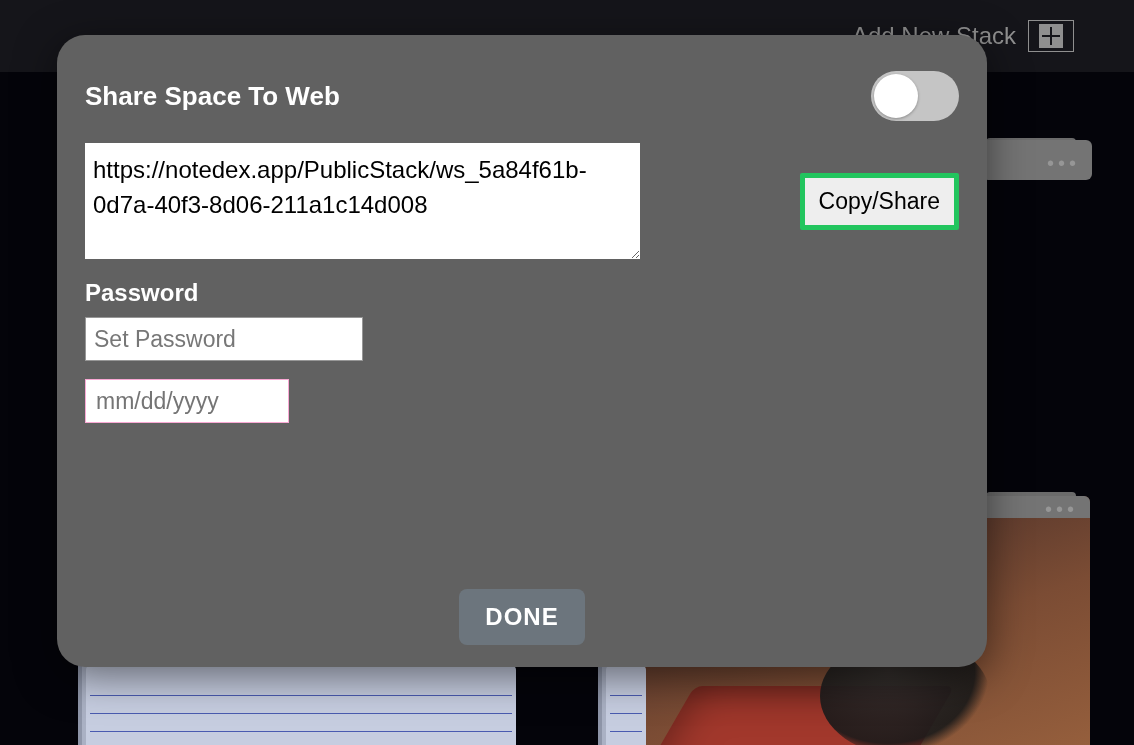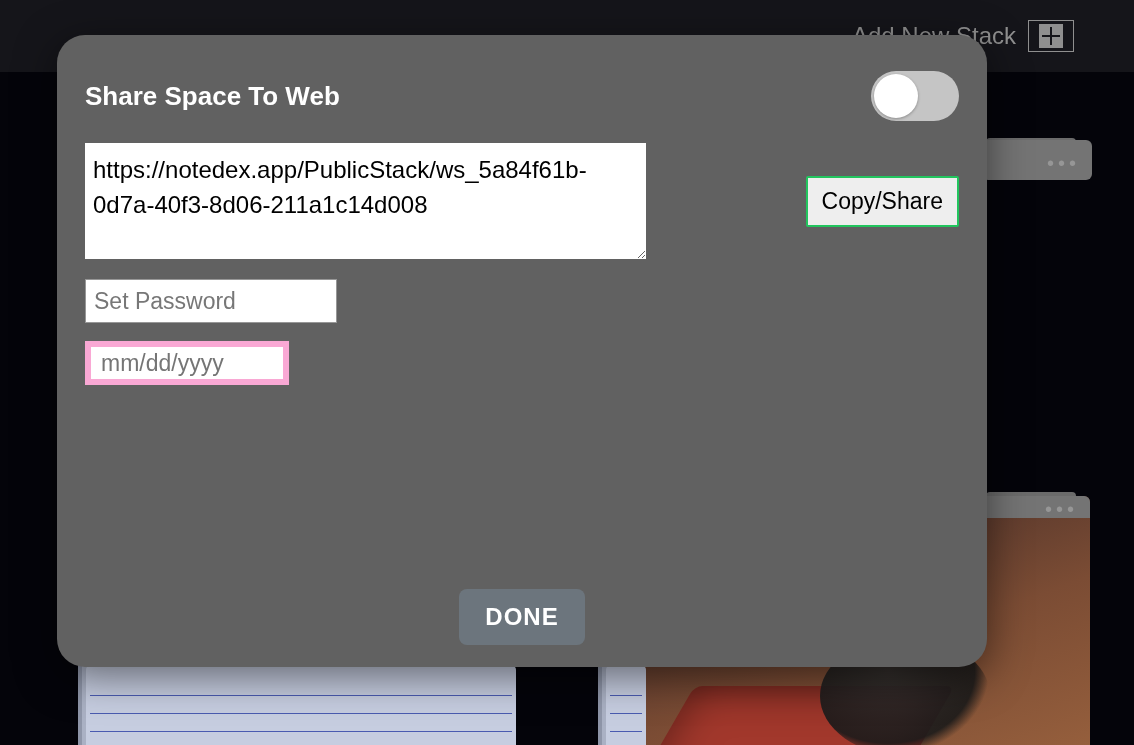--- a/index.html
+++ b/index.html
@@ -164,57 +164,57 @@
     font-size: 24px;
     padding: 10px 8px;
     border: none;
     resize: both;
     font-family: Arial, Helvetica, sans-serif;
     line-height: 1.45;
     overflow: auto;
   }
   .copy-btn {
     background: #eeeeee;
-    border: 2px solid #22c55e;
+    border: 5px solid #22c55e;
     color: #000;
     font-size: 23px;
     padding: 10px 14px;
     cursor: pointer;
     border-radius: 2px;
   }
 
   .field-label {
     font-size: 24px;
     font-weight: 700;
     margin-bottom: 10px;
     color:#fff;
   }
 
   .pw-input {
-    width: 252px;
+    width: 278px;
     height: 44px;
     background: #fff;
     border: 1px solid #979797;
     font-size: 23px;
     padding: 4px 8px;
     color: #000;
   }
   .pw-input::placeholder { color:#777; }
 
   .section { margin-bottom: 18px; }
 
   .date-input-wrap {
     width: 204px;
     height: 44px;
     background:#fff;
     display:flex;
     align-items:center;
     padding: 0 10px;
     gap:10px;
-    border:6px solid #f9a8d4;
+    border:1px solid #f9a8d4;
   }
   .date-text {
     font-size:23px;
     color:#000;
     flex:1;
     background:transparent;
     border:none;
     outline:none;
     font-family: Arial, Helvetica, sans-serif;
   }
@@ -289,20 +289,21 @@
       <div class="knob"></div>
     </div>
   </div>
 
   <div class="url-row">
     <textarea class="url-box" readonly="" style="">https://notedex.app/PublicStack/ws_5a84f61b-0d7a-40f3-8d06-211a1c14d008</textarea>
     <button class="copy-btn">Copy/Share</button>
   </div>
 
   <div class="section">
+    <div class="field-label">Password</div>
     <input class="pw-input" type="text" placeholder="Set Password" style="">
   </div>
 
   <div class="section">
     <div class="date-input-wrap">
       <input class="date-text" type="text" placeholder="mm/dd/yyyy" style="">
       <svg class="cal-icon" viewBox="0 0 24 24">
         <rect x="3" y="5" width="18" height="16" rx="2" fill="none" stroke="#000" stroke-width="2"></rect>
         <rect x="3" y="5" width="18" height="5" fill="#000"></rect>
         <rect x="7" y="2" width="2" height="5" fill="#000"></rect>

